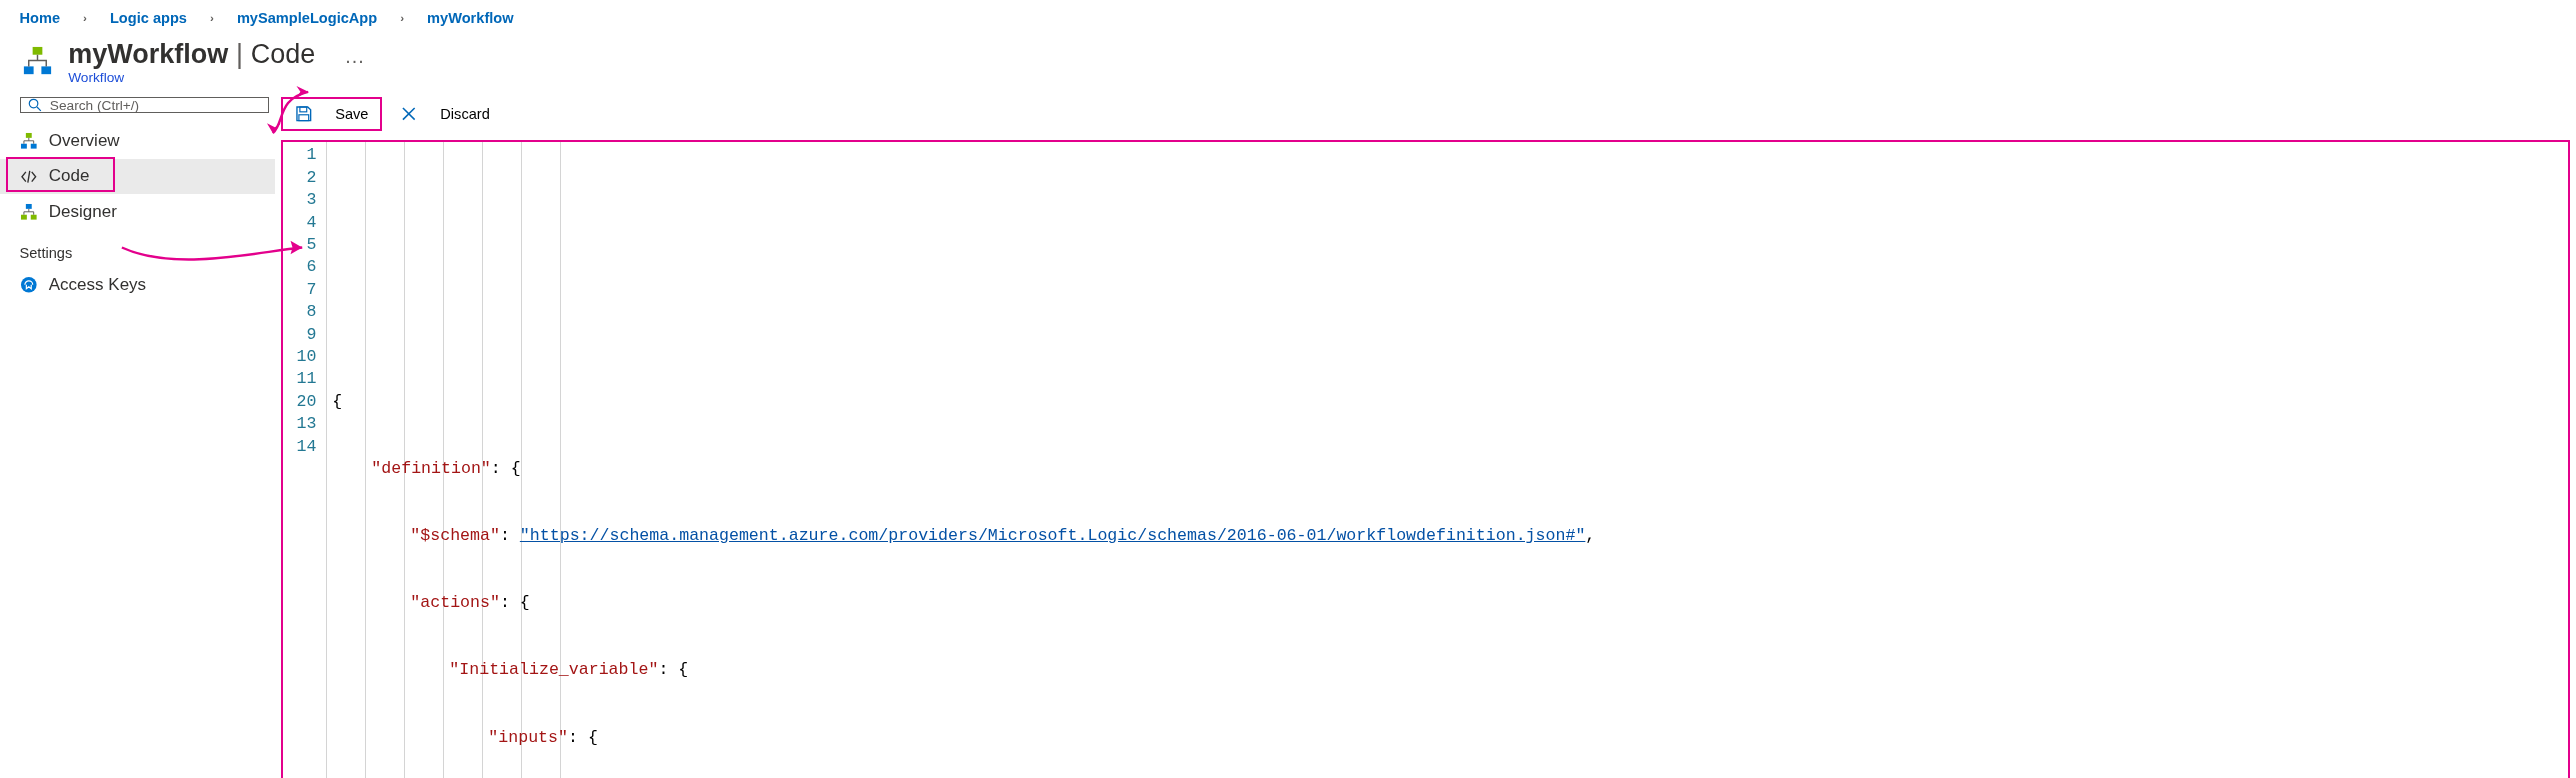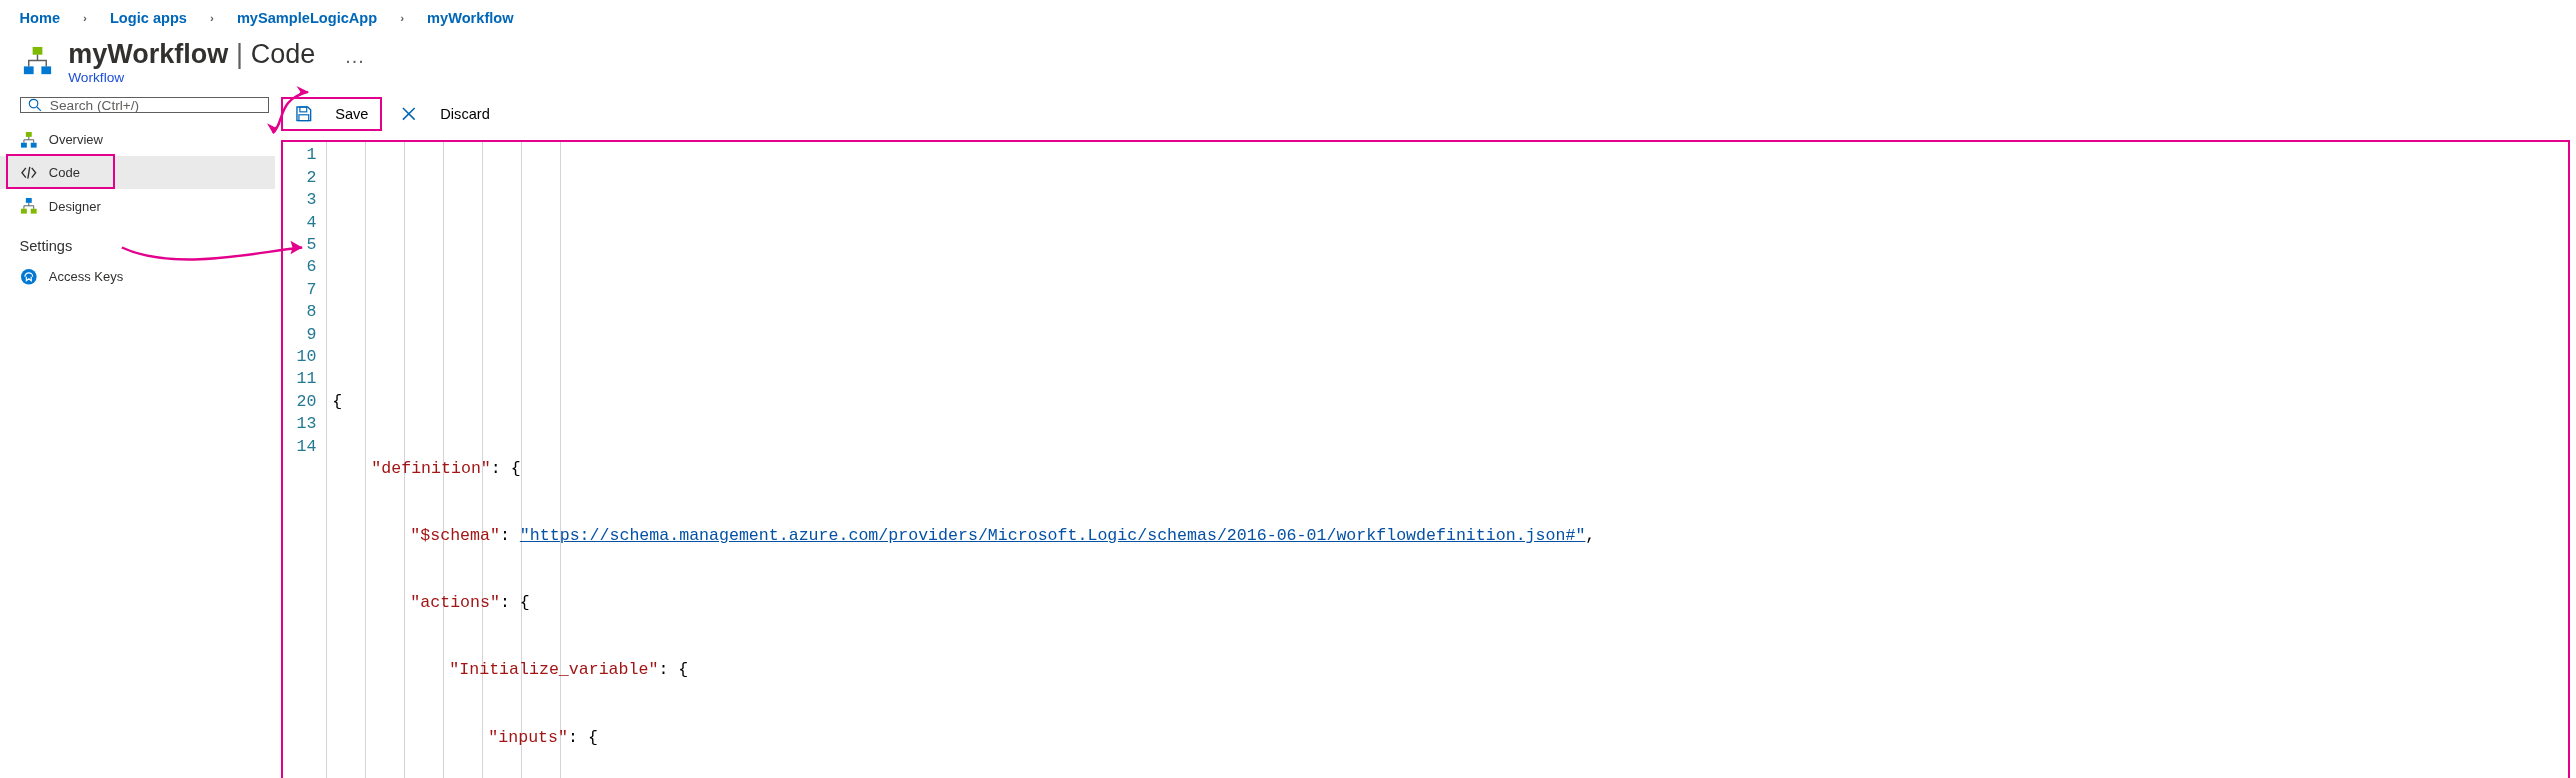--- a/index.html
+++ b/index.html
@@ -42,21 +42,21 @@
   .layout { display: flex; }
   .sidebar { width: 275px; flex: 0 0 275px; padding: 5.9px 0 0 0; }
   .search-wrap { padding: 0 5.9px 9.8px 19.5px; }
   .search-field {
     display: flex; align-items: center; gap: 7.8px;
     border: 1px solid #605e5c; height: 16px; padding: 0 7.8px;
     font-size: 13.7px; color: #605e5c;
   }
   .nav-item {
     display: flex; align-items: center; gap: 11.7px;
-    padding: 7.8px 19.5px; cursor: pointer; font-size: 13px;
+    padding: 7.8px 19.5px; cursor: pointer; font-size: 17px;
   }
   .nav-item.active { background: #eaeaea; }
   .nav-item .icon { width: 17.6px; height: 17.6px; display: inline-flex; align-items: center; justify-content: center; }
   .section-label { padding: 15.6px 19.5px 5.9px 19.5px; color: #323130; font-size: 14.6px; }
 
   .main { flex: 1; display: flex; flex-direction: column; }
   .toolbar {
     display: flex; align-items: center; gap: 5.9px;
     padding: 5.9px 5.9px 9.8px 5.9px;
     position: relative;

